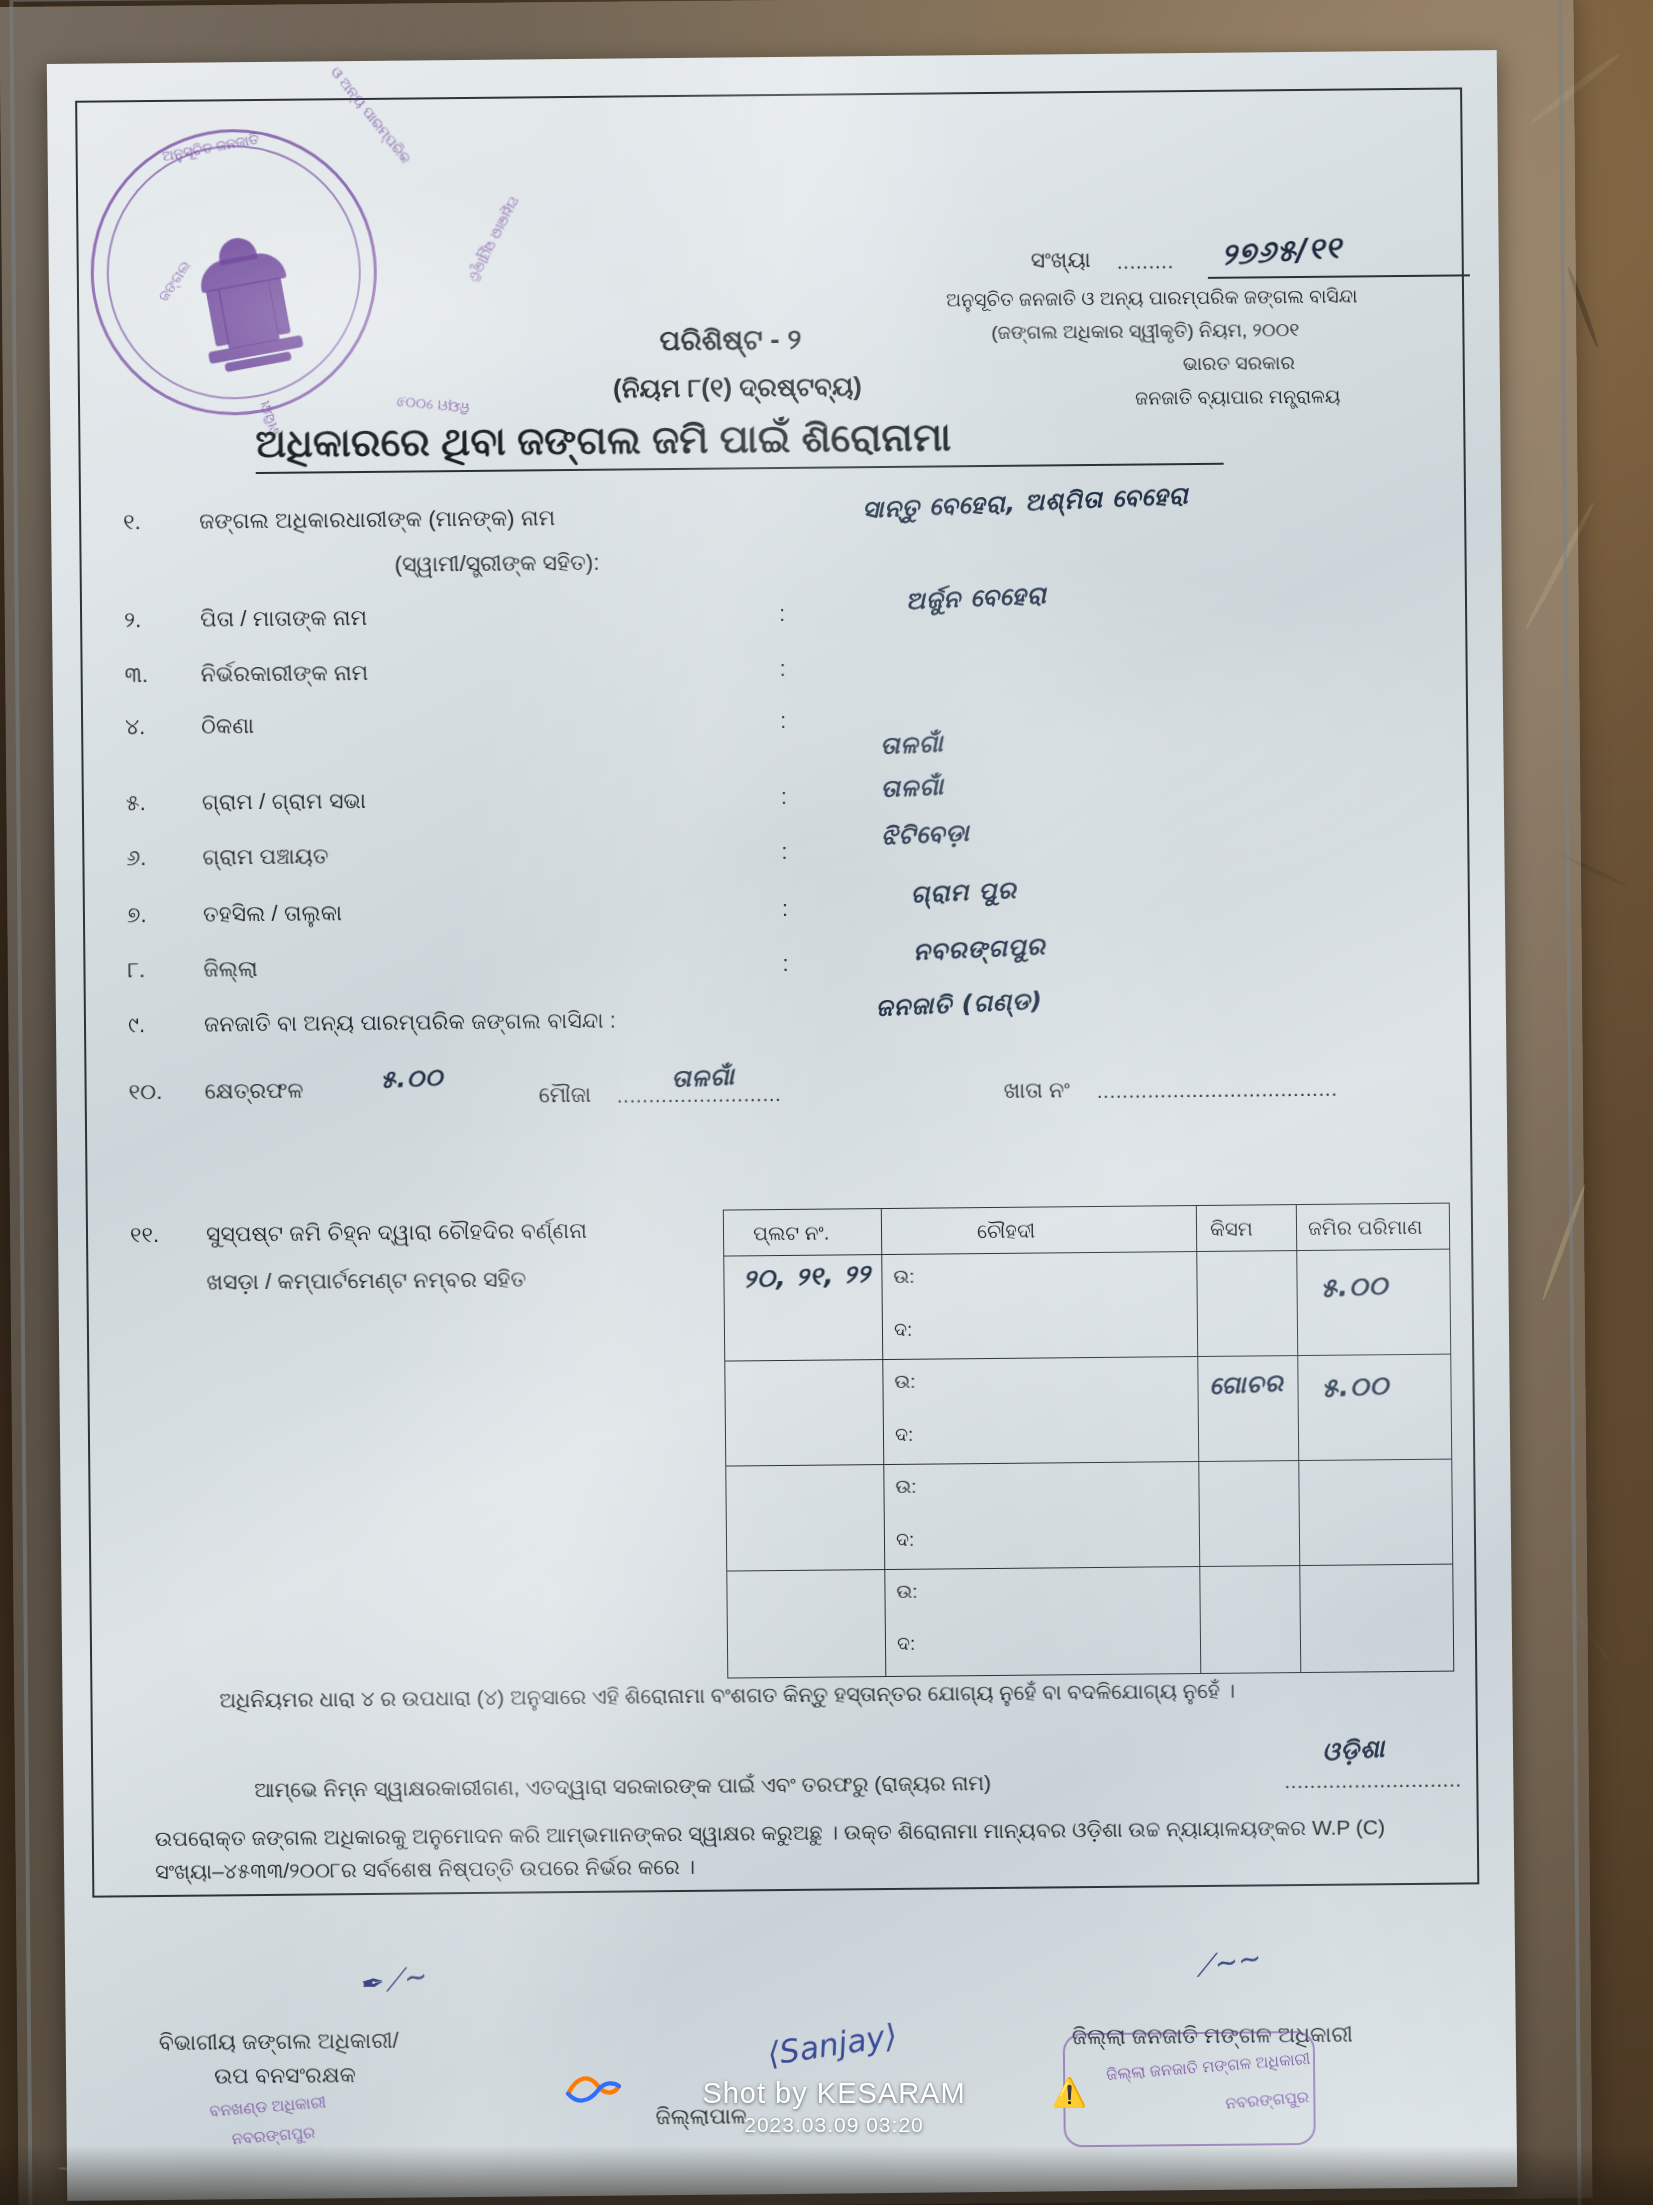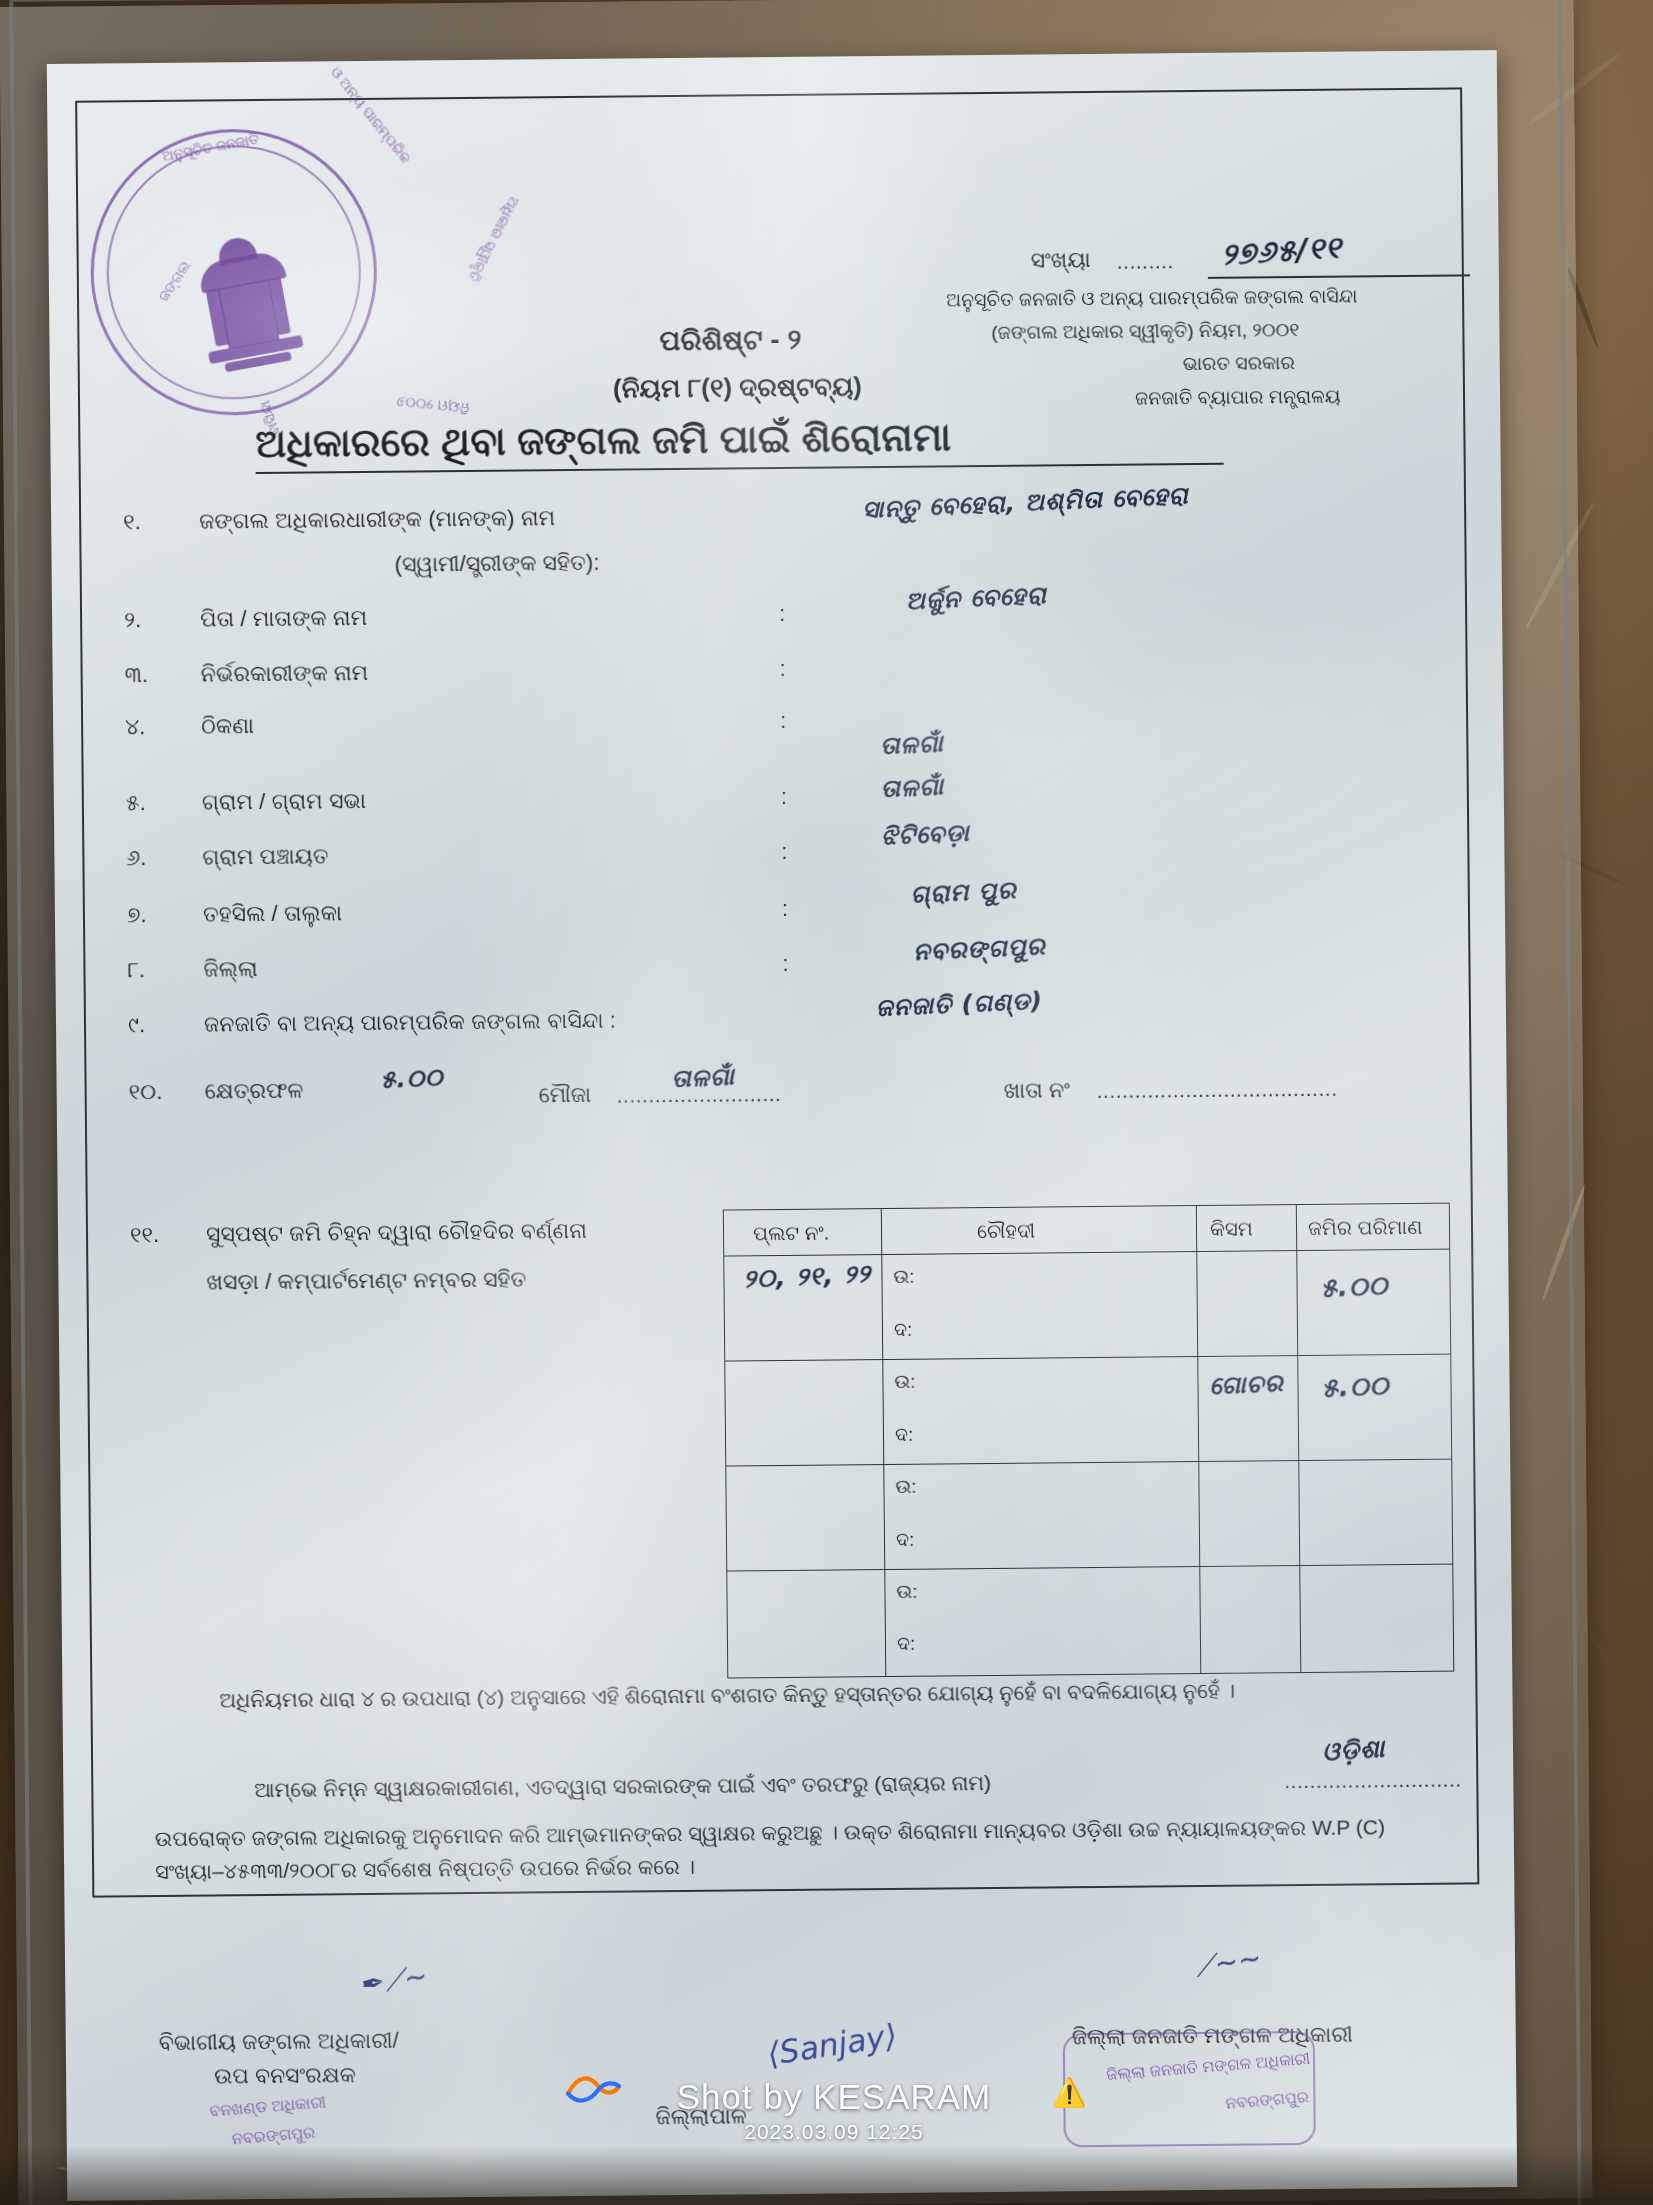--- a/index.html
+++ b/index.html
@@ -104,21 +104,21 @@
   #tbl .c{position:absolute;top:0;height:100%;border-left:1.9px solid #2b3035;}
   .th{position:absolute;font-size:20px;color:#1f2327;white-space:nowrap;}
   .td{position:absolute;font-size:19px;color:#1f2327;}
   
   .sig{position:absolute;color:#1b2b6b;font-family:"DejaVu Sans",sans-serif;font-style:italic;
        font-size:28px;transform:rotate(-8deg);opacity:.9;}
   .stamp{position:absolute;color:#6f3f9e;font-size:16px;opacity:.85;transform:rotate(-4deg);white-space:nowrap;}
   .stampring{position:absolute;border:2.4px solid #6f3f9e;border-radius:50%;opacity:.55;}
   
   #wm{position:absolute;left:548px;top:2077px;width:572px;text-align:center;color:#fff;}
-  #wm .line1{font-size:35px;letter-spacing:1px;text-shadow:0 1px 3.8px rgba(0,0,0,.6);}
+  #wm .line1{font-size:29px;letter-spacing:1px;text-shadow:0 1px 3.8px rgba(0,0,0,.6);}
   #wm .line2{font-size:21px;letter-spacing:1px;margin-top:2.9px;text-shadow:0 1px 3.8px rgba(0,0,0,.6);}
   #wm-logo{position:absolute;left:565px;top:2072px;width:57px;height:33px;}
   #wm-warn{position:absolute;left:1052px;top:2076px;font-size:28px;}
   
   #botstrip{position:absolute;left:0;top:2146px;width:1654px;height:59px;
             background:linear-gradient(180deg,rgba(40,32,22,.0),rgba(30,24,16,.65));}
 </style>
 </head>
 <body>
 
@@ -297,18 +297,18 @@
 
   <div id="wm-logo">
     <svg viewBox="0 0 120 70" width="57" height="33">
       <path d="M6 46 C26 6 52 6 70 30 C84 48 104 48 114 30" stroke="#ff7a00" stroke-width="9" fill="none" stroke-linecap="round"></path>
       <path d="M6 46 C26 70 52 62 70 38 C84 20 104 22 114 30" stroke="#2f6fff" stroke-width="9" fill="none" stroke-linecap="round"></path>
     </svg>
   </div>
   <div id="wm-warn">⚠️</div>
   <div id="wm">
     <div class="line1">Shot by KESARAM</div>
-    <div class="line2">2023.03.09 12:25</div>
+    <div class="line2">2023.03.09 03:20</div>
   </div>
 
   <div id="botstrip"></div>
 </div>
 
 
 </body></html>

